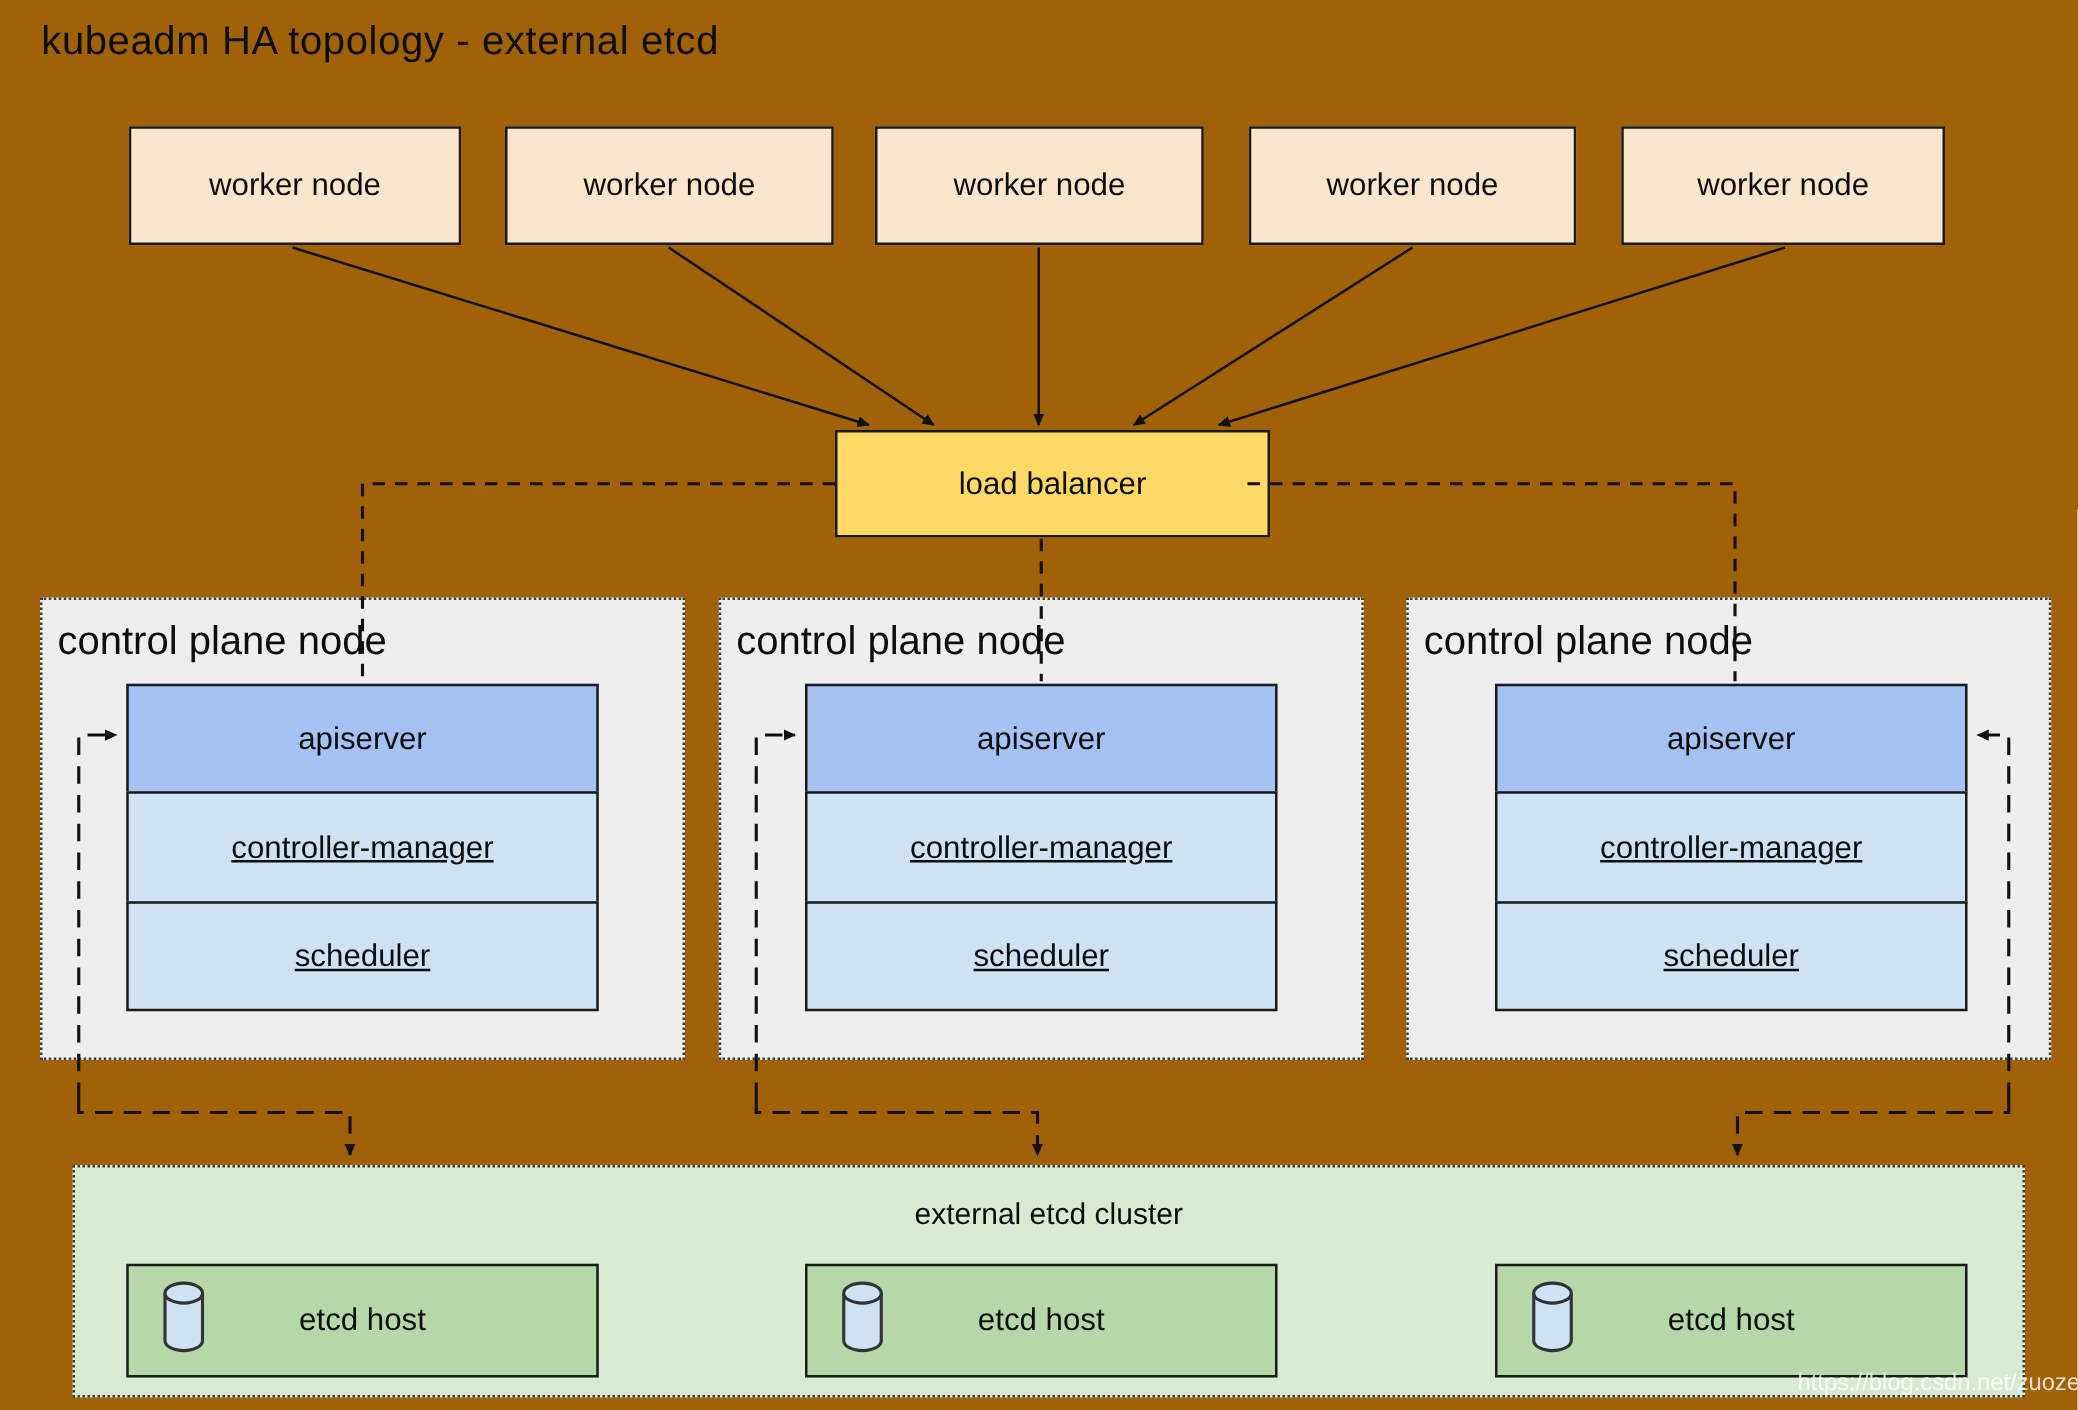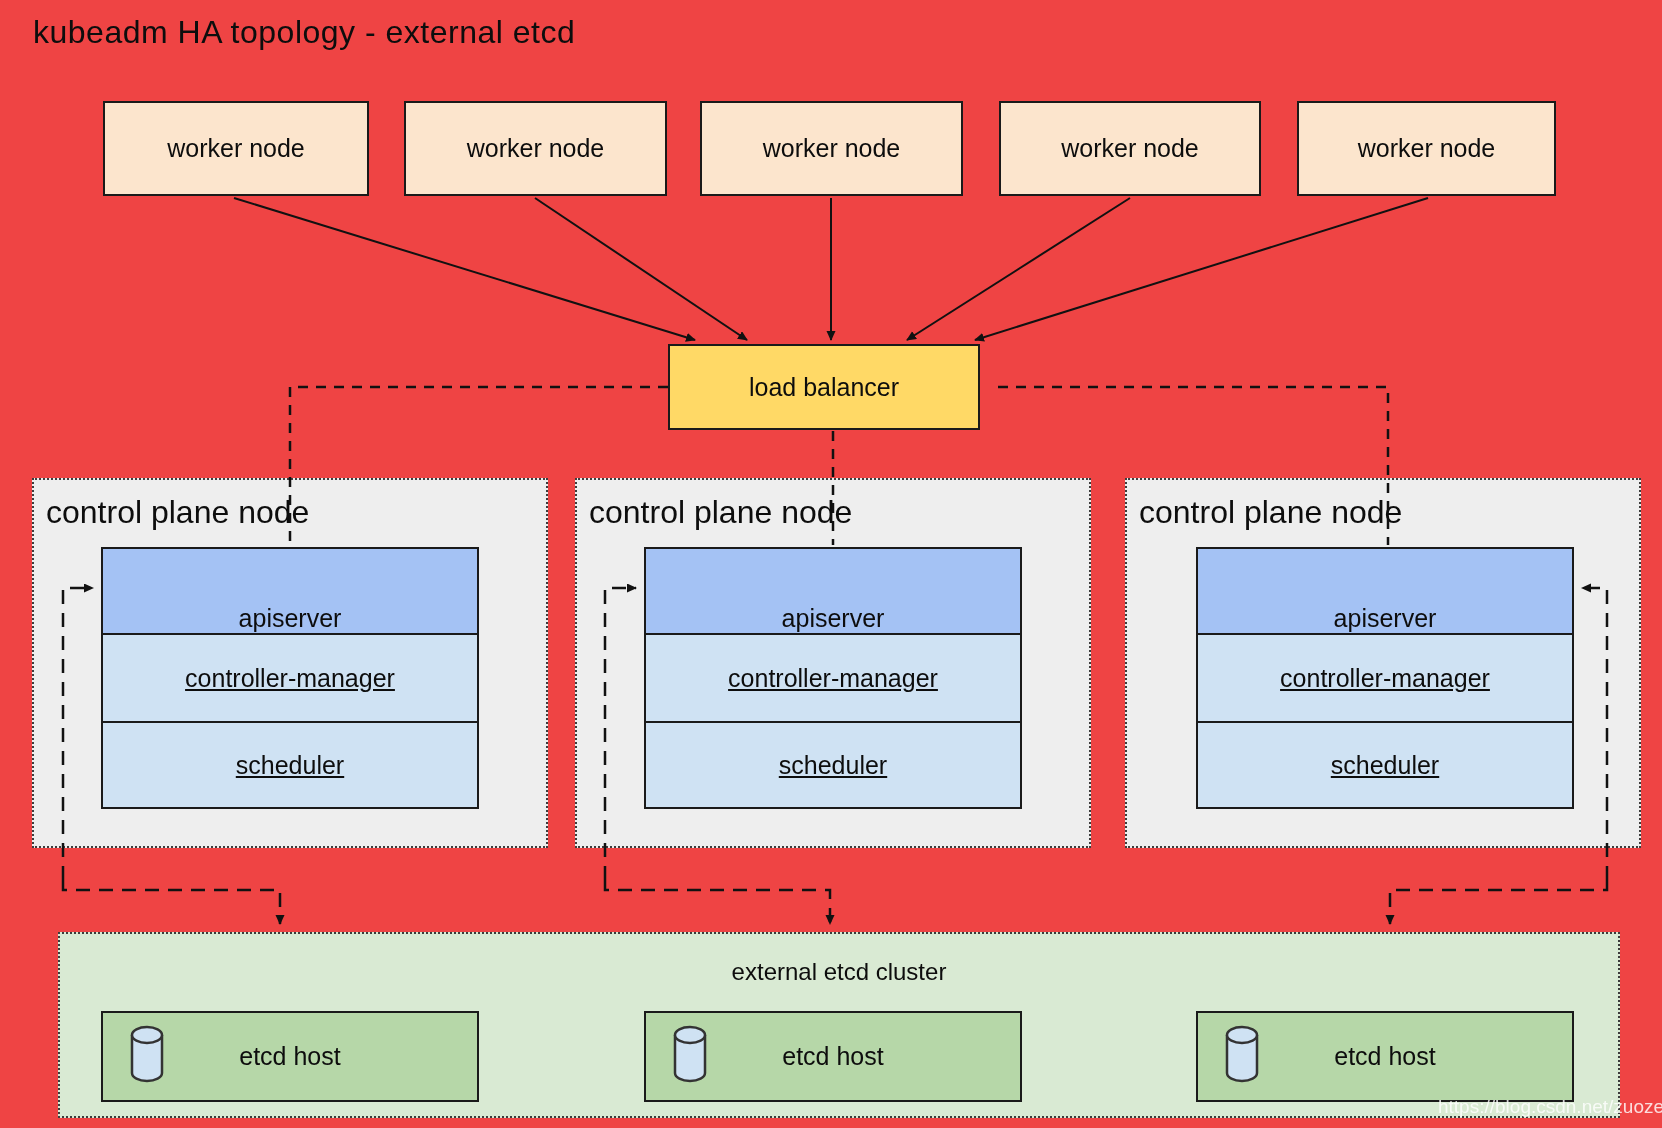--- a/index.html
+++ b/index.html
@@ -1,36 +1,36 @@
 <!DOCTYPE html>
 <html><head>
 <meta charset="utf-8">
 <style>
   html,body{margin:0;padding:0;background:#ffffff;}
   #canvas{
-    position:relative;width:1662px;height:1128px;background:#ef4444;
+    position:relative;width:1662px;height:1128px;background:#a16207;
     font-family:"Liberation Sans",sans-serif;color:#111;overflow:hidden;
   }
   .title{
     position:absolute;left:33px;top:14px;font-size:32px;color:#0d0d0d;letter-spacing:0.5px;
   }
   .box{
     position:absolute;box-sizing:border-box;border:2px solid #1a1a1a;
     display:flex;align-items:center;justify-content:center;
     font-size:25px;color:#0d0d0d;
   }
   .worker{background:#fce5cd;}
   .lb{background:#ffd966;}
   .cp{
     position:absolute;box-sizing:border-box;background:#eeeeee;border:2px dotted #3c3c3c;
   }
   .cp-label{
     position:absolute;font-size:32px;color:#0d0d0d;
   }
-  .apiserver{background:#a4c2f4;align-items:flex-end;}
+  .apiserver{background:#a4c2f4;}
   .lightblue{background:#cfe2f3;text-decoration:underline;}
   .etcd-cluster{
     position:absolute;box-sizing:border-box;background:#d9ead3;border:2px dotted #3c3c3c;
   }
   .etcd-cluster-label{
     position:absolute;top:24px;left:0;width:100%;text-align:center;font-size:24px;color:#0d0d0d;
   }
   .etcd-host{background:#b6d7a8;}
   .db-icon{
     position:absolute;left:26px;top:50%;transform:translateY(-50%);
@@ -60,21 +60,21 @@
   <div class="box worker" style="left:700px;top:101px;width:263px;height:95px;">
     <span>worker node</span>
   </div>
   <div class="box worker" style="left:999px;top:101px;width:262px;height:95px;">
     <span>worker node</span>
   </div>
   <div class="box worker" style="left:1297px;top:101px;width:259px;height:95px;">
     <span>worker node</span>
   </div>
 
-  <div class="box lb" style="left:668px;top:344px;width:312px;height:86px;">
+  <div class="box lb" style="left:668px;top:344px;width:348px;height:86px;">
     <span>load balancer</span>
   </div>
 
   <div class="cp" style="left:32px;top:478px;width:516px;height:370px;"></div>
   <div class="cp-label" style="left:46px;top:494px;">control plane node</div>
   <div class="box apiserver" style="left:101px;top:547px;width:378px;height:88px;">
     <span>apiserver</span>
   </div>
   <div class="box lightblue" style="left:101px;top:633px;width:378px;height:90px;">
     <span>controller-manager</span>

